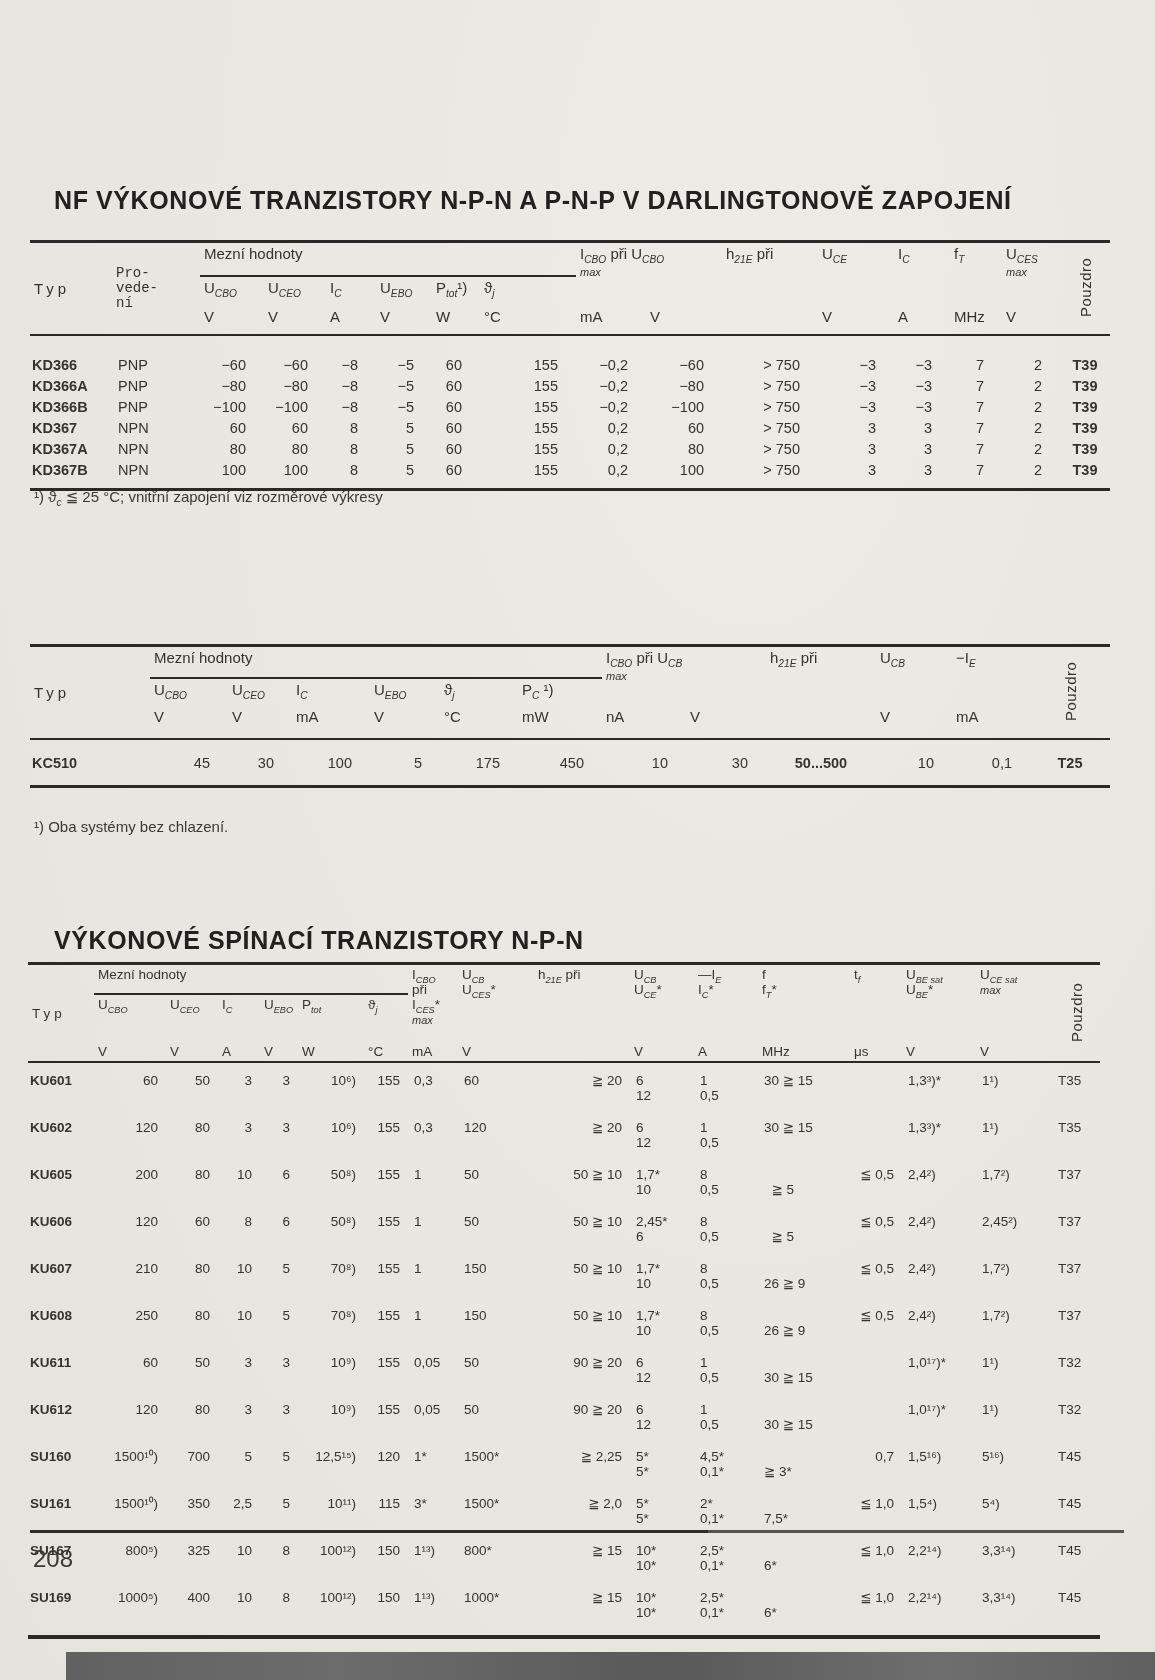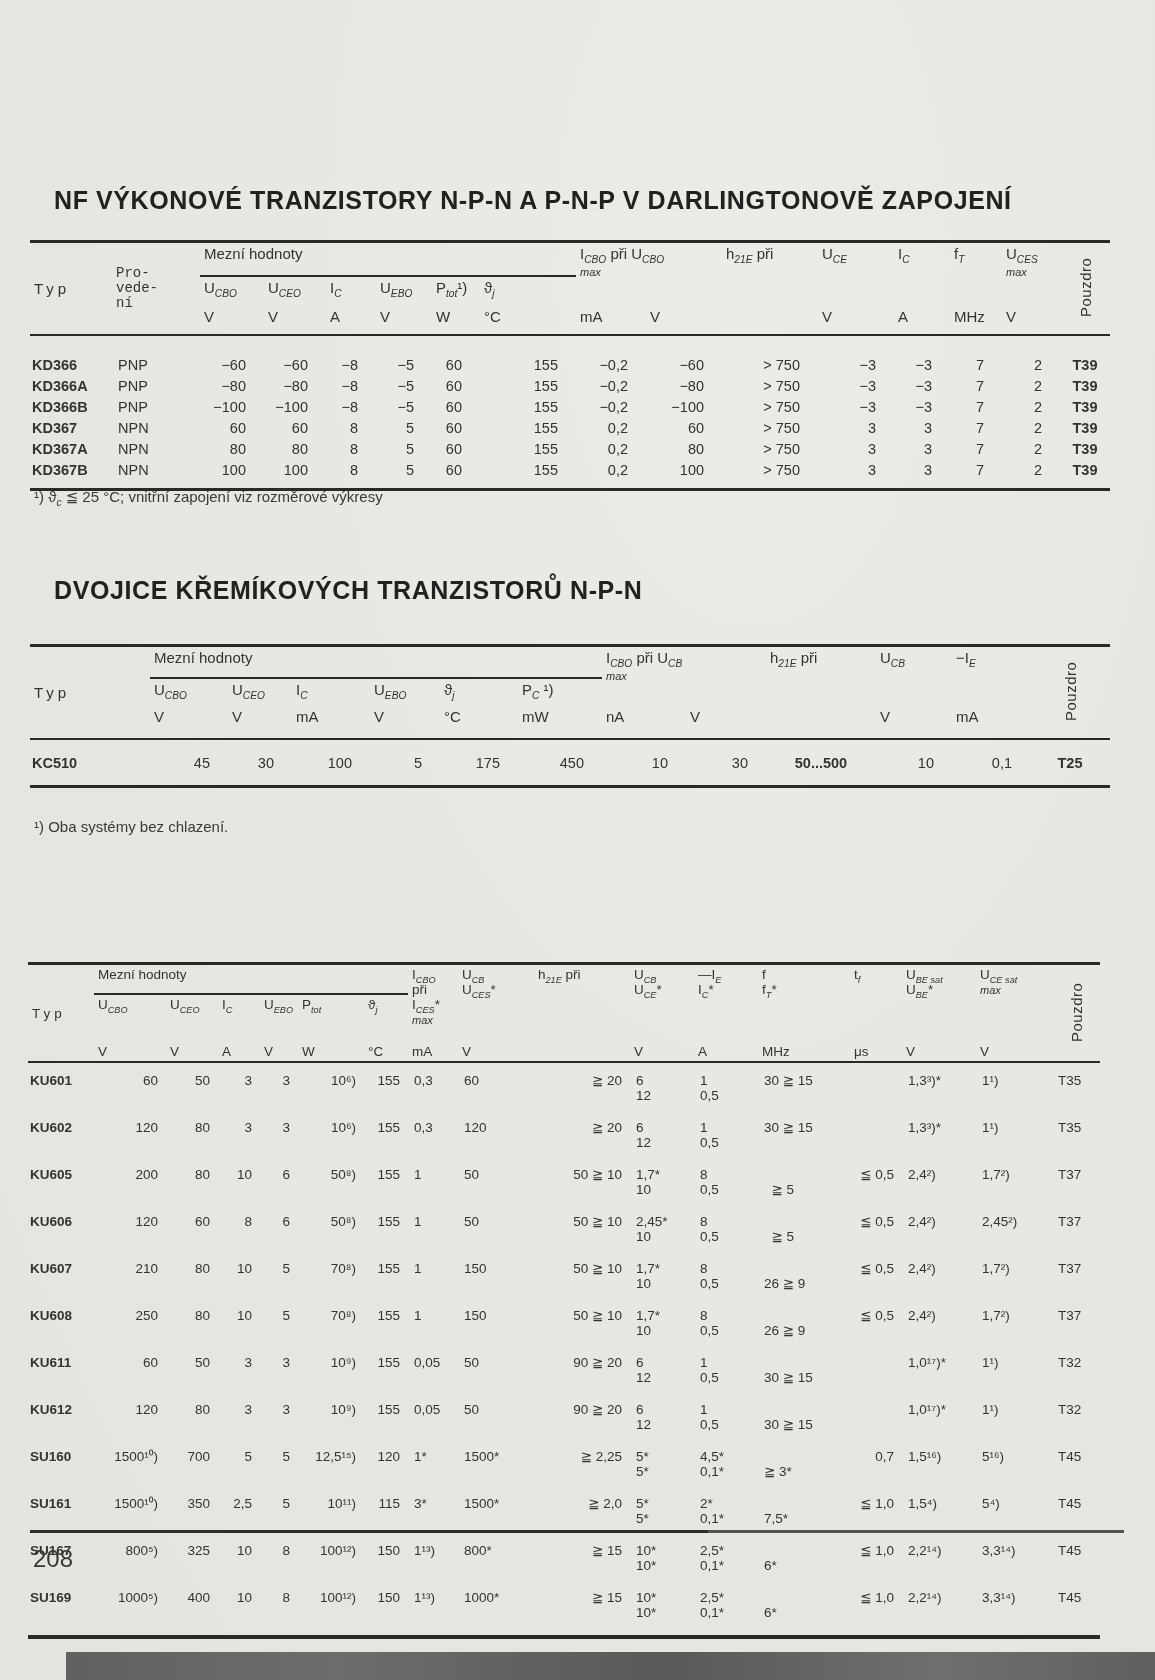--- a/index.html
+++ b/index.html
@@ -236,21 +236,20 @@
           <td class="r">3</td>
           <td class="r">7</td>
           <td class="r">2</td>
           <td class="c">T39</td>
         </tr>
       </tbody>
   </table>
 
   <div class="footnote" style="top:488px;">¹) ϑ<sub>c</sub> ≦ 25 °C; vnitřní zapojení viz rozměrové výkresy</div>
 
-  <div class="sec-title" style="top:576px;">DVOJICE KŘEMÍKOVÝCH TRANZISTORŮ N-P-N</div>
 
   <table id="t2">
     <colgroup>
       <col style="width:120px">
         <col style="width:78px">
         <col style="width:64px">
         <col style="width:78px">
       <col style="width:70px">
         <col style="width:78px">
         <col style="width:84px">
@@ -308,20 +307,21 @@
           <td class="c">50...500</td>
           <td class="r">10</td>
           <td class="r">0,1</td>
           <td class="c">T25</td>
         </tr>
       </tbody>
   </table>
 
   <div class="footnote" style="top:818px;">¹) Oba systémy bez chlazení.</div>
 
+  <div class="sec-title" style="top:926px;">VÝKONOVÉ SPÍNACÍ TRANZISTORY N-P-N</div>
 
   <table id="t3">
     <colgroup>
       <col style="width:66px">
         <col style="width:72px">
         <col style="width:52px">
         <col style="width:42px">
       <col style="width:38px">
         <col style="width:66px">
         <col style="width:44px">
@@ -455,21 +455,21 @@
           <td class="r">120</td>
           <td class="r">60</td>
           <td class="r">8</td>
           <td class="r">6</td>
           <td class="r">50⁸)</td>
           <td class="r">155</td>
           <td class="l">1</td>
           <td class="l">50</td>
           <td class="r">50 ≧ 10</td>
           <td class="l">2,45*
-10</td>
+6</td>
           <td class="l">8
 0,5</td>
           <td class="l">
   ≧ 5</td>
           <td class="r">≦ 0,5</td>
           <td class="l">2,4²)</td>
           <td class="l">2,45²)</td>
           <td class="l">T37</td>
         </tr>
         <tr>

